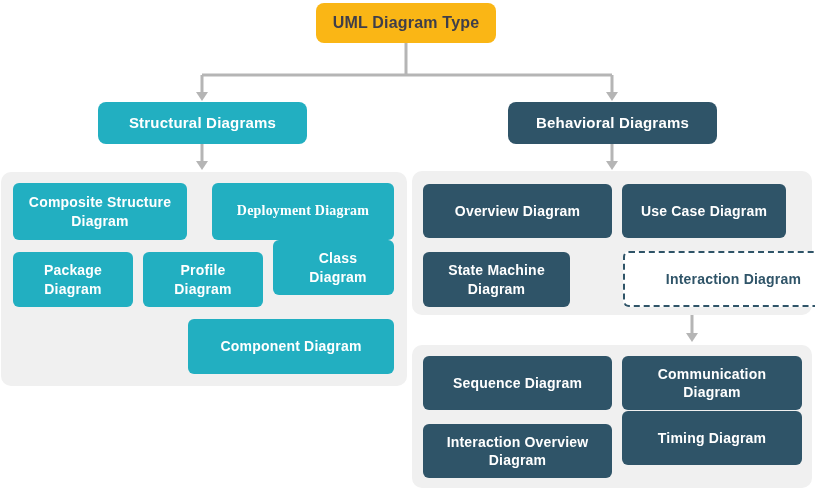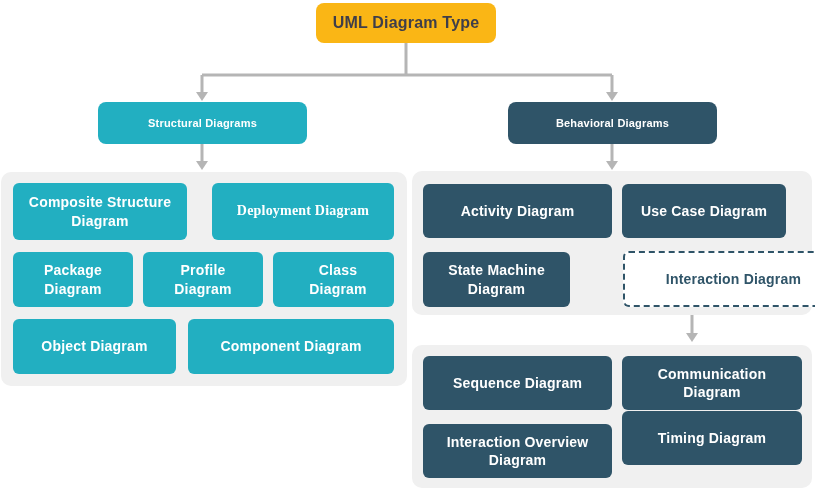--- a/index.html
+++ b/index.html
@@ -31,21 +31,21 @@
     line-height:1.3;
     padding:4px 8px;
     letter-spacing:.2px;
   }
   .root-node{
     background:var(--root-bg,#FAB615);
     color:var(--root-text,#3E3E4A);
     font-size:16px;
     border-radius:8px;
   }
-  .branch-header{font-size:11px;border-radius:8px;}
+  .branch-header{font-size:15px;border-radius:8px;}
   .teal{background:var(--structural-bg,#22AFC1);}
   .dark{background:var(--behavioral-bg,#2F5468);}
   .leaf{font-size:14px;}
   .dashed{
     background:#FFFFFF;
     border:2px dashed var(--behavioral-bg,#2F5468);
     color:var(--behavioral-bg,#2F5468);
     margin-left:42px;
   }
   .panel{
@@ -87,27 +87,26 @@
 
   <div class="node branch-header teal" style="left:98px;top:102px;width:209px;height:42px;">Structural Diagrams</div>
 
   <div class="node branch-header dark" style="left:508px;top:102px;width:209px;height:42px;">Behavioral Diagrams</div>
 
   <div class="panel" style="left:1px;top:172px;width:406px;height:214px;">
     <div class="node leaf teal" style="left:12px;top:11px;width:174px;height:57px;">Composite Structure Diagram</div>
     <div class="node leaf teal" style="left:211px;top:11px;width:182px;height:57px;font-family:Liberation Serif, serif;">Deployment Diagram</div>
     <div class="node leaf teal" style="left:12px;top:80px;width:120px;height:55px;">Package Diagram</div>
     <div class="node leaf teal" style="left:142px;top:80px;width:120px;height:55px;">Profile Diagram</div>
-    <div class="node leaf teal" style="left:272px;top:80px;width:121px;height:55px;padding-left:17px;">Class Diagram</div>
-    <div class="node leaf teal" style="left:12px;top:147px;width:163px;height:55px;">Object Diagram</div>
+    <div class="node leaf teal" style="left:272px;top:68px;width:121px;height:55px;padding-left:17px;">Class Diagram</div>
     <div class="node leaf teal" style="left:187px;top:147px;width:206px;height:55px;">Component Diagram</div>
   </div>
 
   <div class="panel" style="left:412px;top:171px;width:400px;height:144px;">
-    <div class="node leaf dark" style="left:11px;top:13px;width:189px;height:54px;">Activity Diagram</div>
+    <div class="node leaf dark" style="left:11px;top:13px;width:189px;height:54px;">Overview Diagram</div>
     <div class="node leaf dark" style="left:210px;top:13px;width:164px;height:54px;">Use Case Diagram</div>
     <div class="node leaf dark" style="left:11px;top:81px;width:147px;height:55px;">State Machine Diagram</div>
     <div class="node leaf dashed" style="left:169px;top:80px;width:221px;height:56px;">Interaction Diagram</div>
   </div>
 
   <div class="panel" style="left:412px;top:345px;width:400px;height:143px;">
     <div class="node leaf dark" style="left:11px;top:11px;width:189px;height:54px;">Sequence Diagram</div>
     <div class="node leaf dark" style="left:210px;top:11px;width:180px;height:54px;">Communication Diagram</div>
     <div class="node leaf dark" style="left:11px;top:79px;width:189px;height:54px;">Interaction Overview Diagram</div>
     <div class="node leaf dark" style="left:210px;top:66px;width:180px;height:54px;">Timing Diagram</div>

